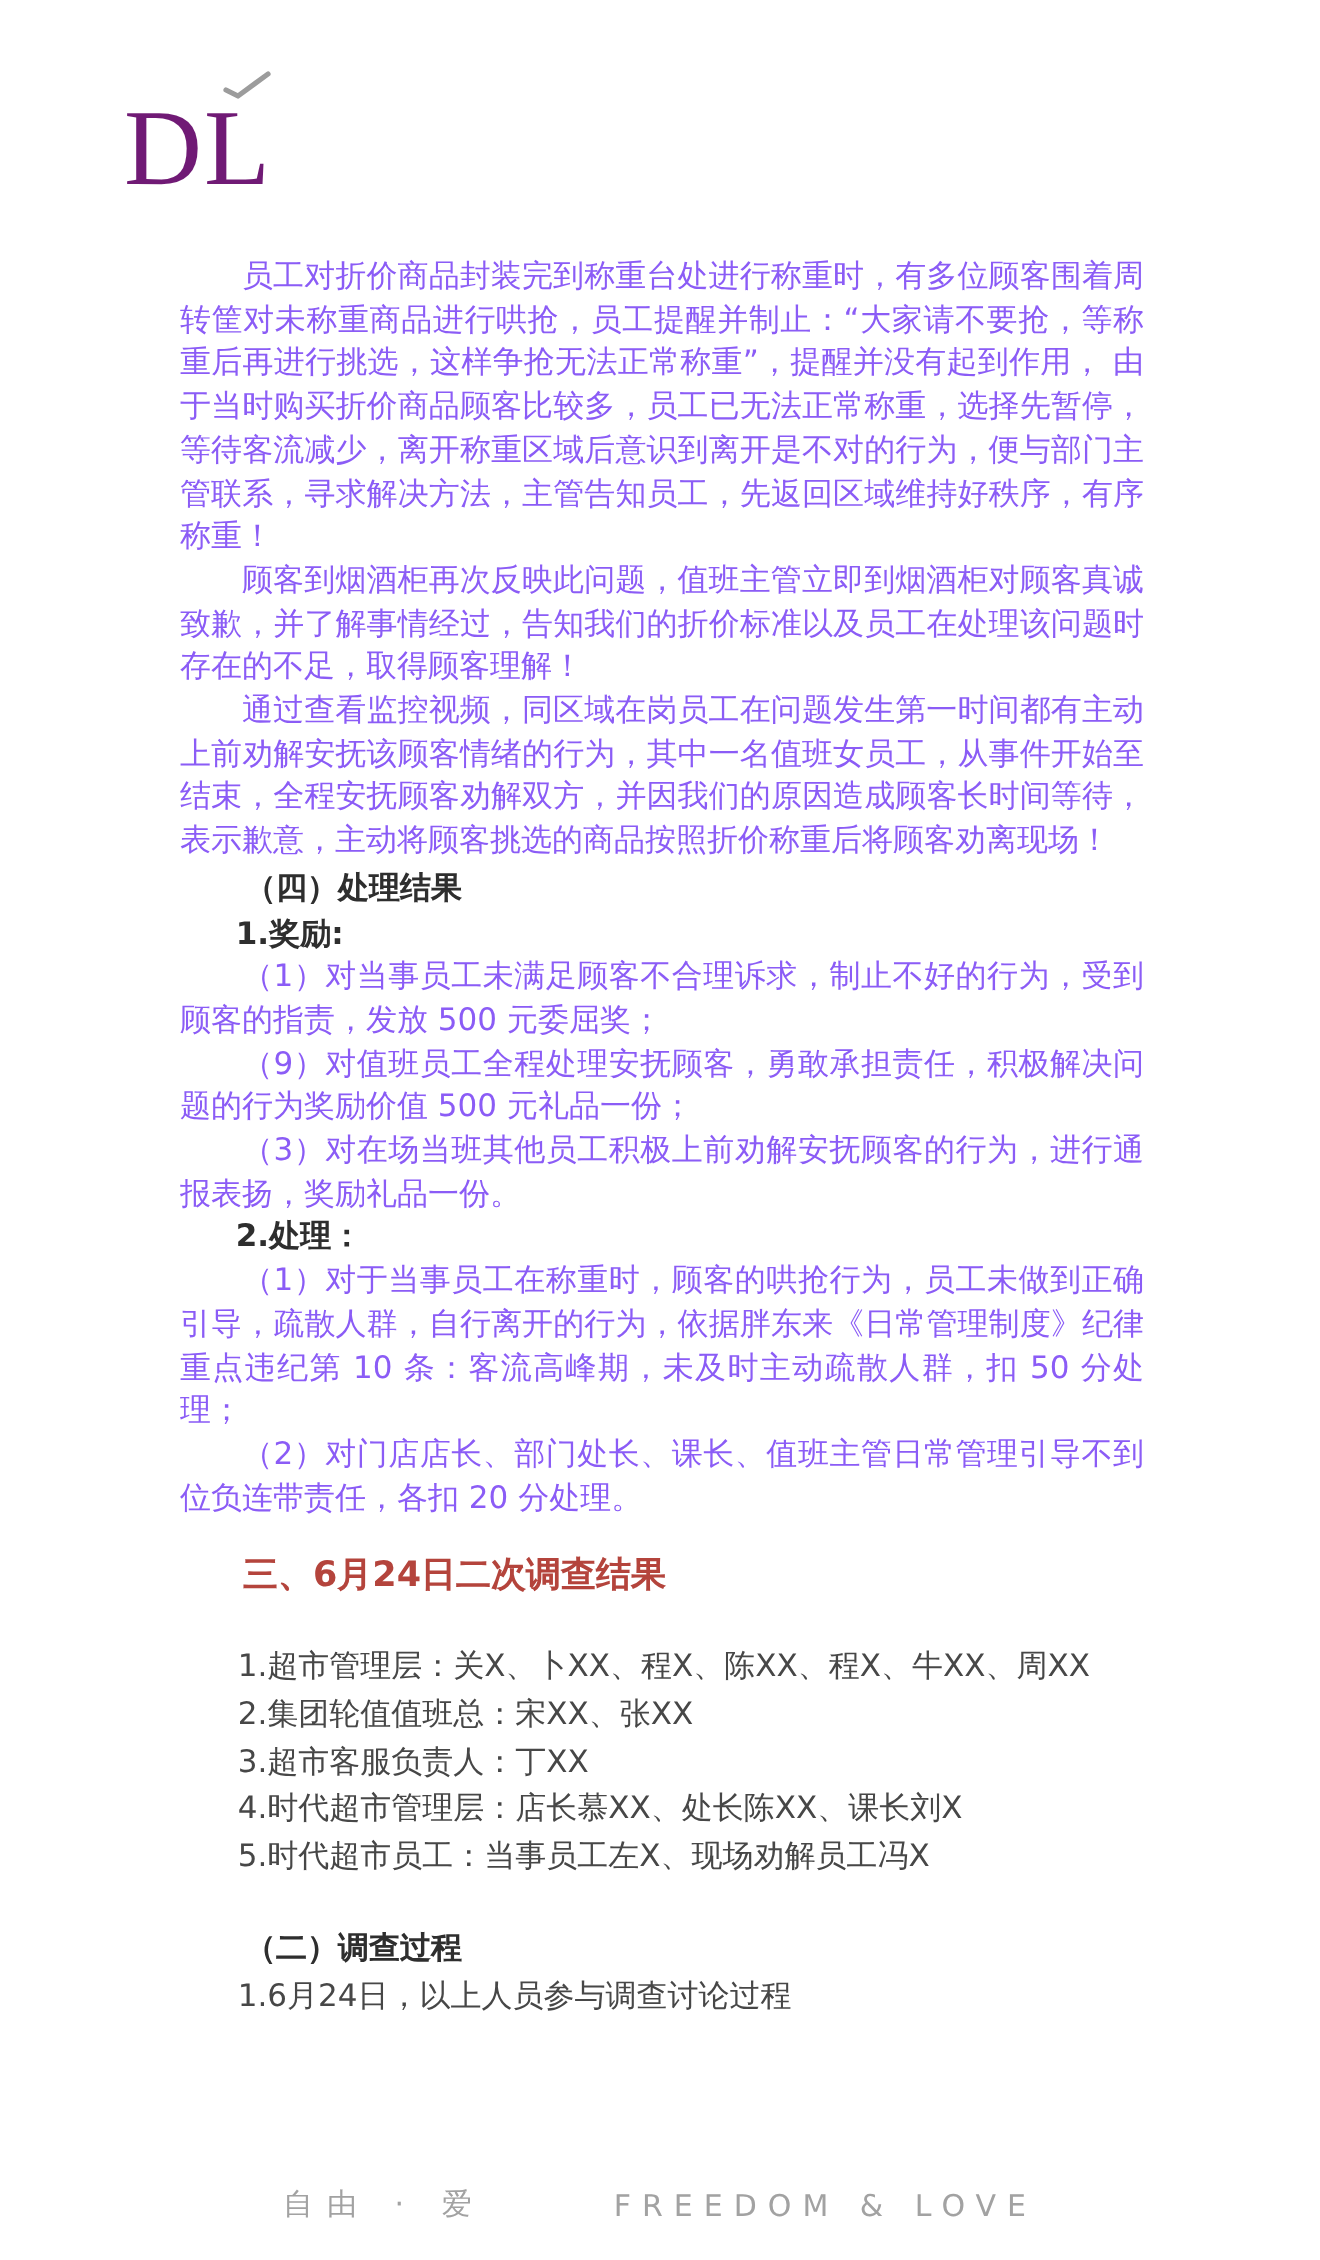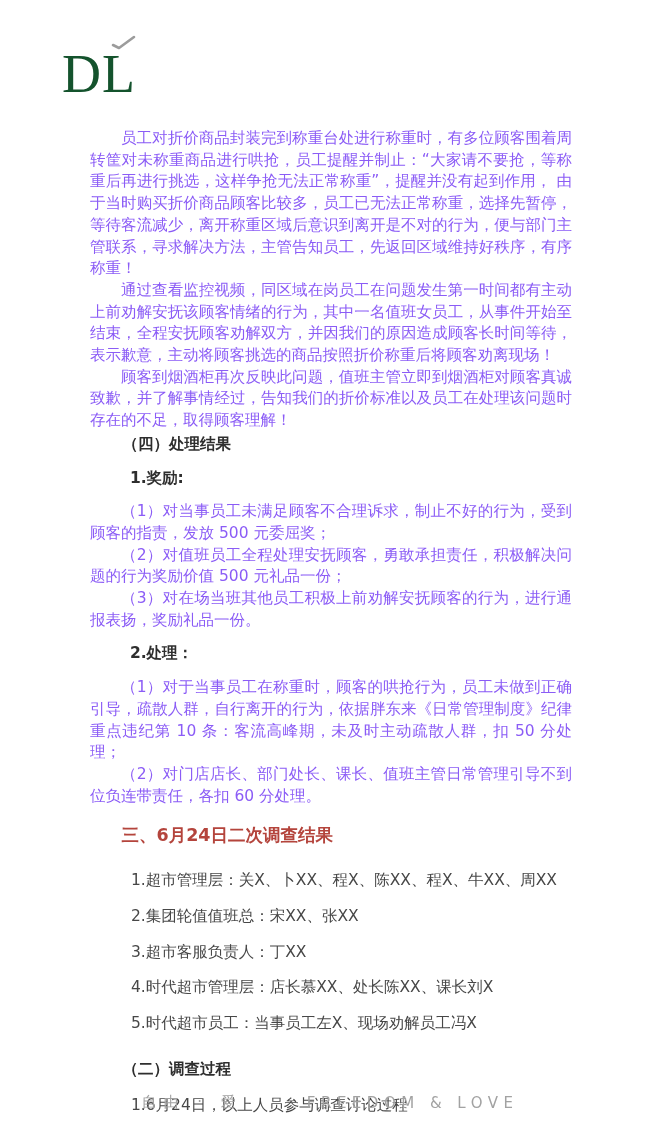--- a/index.html
+++ b/index.html
@@ -4,43 +4,43 @@
 <style>
   html,body{margin:0;padding:0;}
   body{
     width:660px;height:1130px;background:#ffffff;position:relative;
     font-family:"DejaVu Sans","Liberation Sans",sans-serif;
     overflow:hidden;
   }
   .logo{
     position:absolute;left:62px;top:44px;
     font-family:"Liberation Serif","DejaVu Serif",serif;
-    font-size:54px;line-height:60px;color:#14532d;
+    font-size:54px;line-height:60px;color:#701a75;
     letter-spacing:1px;
   }
   .logo .l-wrap{position:relative;display:inline-block;}
   .logo svg.check{position:absolute;top:-9px;left:9px;}
   .content{
     position:absolute;top:128px;left:90px;width:482px;
   }
   .para{
     font-size:15.5px;line-height:21.7px;color:#8b5cf6;
     text-align:justify;margin:0;text-indent:2em;
   }
   .h-bold{
     font-size:15.5px;line-height:21.7px;color:#2e2e2e;font-weight:bold;
     margin:2px 0 1px;text-indent:2.1em;
   }
   .num-label{
     font-size:15.5px;line-height:21.7px;color:#2e2e2e;font-weight:bold;
-    margin:12px;text-indent:1.8em;
+    margin:0;text-indent:1.8em;
   }
   .list-line{
     font-size:15.5px;line-height:22.6px;color:#474747;
-    margin:13px;text-indent:1.8em;text-align:justify;
+    margin:1px;text-indent:1.8em;text-align:justify;
   }
   .red-heading{
     font-size:17.5px;line-height:22px;color:#b4443c;font-weight:bold;
     margin:17px 0 23px;text-indent:1.8em;
   }
   .footer{
     position:absolute;left:0;bottom:18px;width:660px;
     display:flex;justify-content:center;align-items:center;gap:64px;
     color:#a2a2a2;font-size:15px;
   }
@@ -51,31 +51,31 @@
 <body>
 
 <div class="logo">
   <span>D</span><span class="l-wrap"><svg class="check" width="26" height="16" viewBox="0 0 26 16">
         <polyline points="2,10 8,13 23,2" fill="none" stroke="#9c9c9c" stroke-width="2.6" stroke-linecap="round" stroke-linejoin="round"></polyline>
       </svg><span>L</span></span>
 </div>
 
 <div class="content">
   <p class="para">员工对折价商品封装完到称重台处进行称重时，有多位顾客围着周转筐对未称重商品进行哄抢，员工提醒并制止：“大家请不要抢，等称重后再进行挑选，这样争抢无法正常称重”，提醒并没有起到作用， 由于当时购买折价商品顾客比较多，员工已无法正常称重，选择先暂停，等待客流减少，离开称重区域后意识到离开是不对的行为，便与部门主管联系，寻求解决方法，主管告知员工，先返回区域维持好秩序，有序称重！</p>
+  <p class="para">顾客到烟酒柜再次反映此问题，值班主管立即到烟酒柜对顾客真诚致歉，并了解事情经过，告知我们的折价标准以及员工在处理该问题时存在的不足，取得顾客理解！</p>
   <p class="para">通过查看监控视频，同区域在岗员工在问题发生第一时间都有主动上前劝解安抚该顾客情绪的行为，其中一名值班女员工，从事件开始至结束，全程安抚顾客劝解双方，并因我们的原因造成顾客长时间等待，表示歉意，主动将顾客挑选的商品按照折价称重后将顾客劝离现场！</p>
-  <p class="para">顾客到烟酒柜再次反映此问题，值班主管立即到烟酒柜对顾客真诚致歉，并了解事情经过，告知我们的折价标准以及员工在处理该问题时存在的不足，取得顾客理解！</p>
 
   <p class="h-bold">（四）处理结果</p>
   <p class="num-label">1.奖励:</p>
   <p class="para">（1）对当事员工未满足顾客不合理诉求，制止不好的行为，受到顾客的指责，发放 500 元委屈奖；</p>
-  <p class="para">（2）对值班员工全程处理安抚顾客，勇敢承担责任，积极解决问题的行为奖励价值 500 元礼品一份；</p>
+  <p class="para">（9）对值班员工全程处理安抚顾客，勇敢承担责任，积极解决问题的行为奖励价值 500 元礼品一份；</p>
   <p class="para">（3）对在场当班其他员工积极上前劝解安抚顾客的行为，进行通报表扬，奖励礼品一份。</p>
   <p class="num-label">2.处理：</p>
   <p class="para">（1）对于当事员工在称重时，顾客的哄抢行为，员工未做到正确引导，疏散人群，自行离开的行为，依据胖东来《日常管理制度》纪律重点违纪第 10 条：客流高峰期，未及时主动疏散人群，扣 50 分处理；</p>
-  <p class="para">（2）对门店店长、部门处长、课长、值班主管日常管理引导不到位负连带责任，各扣 60 分处理。</p>
+  <p class="para">（2）对门店店长、部门处长、课长、值班主管日常管理引导不到位负连带责任，各扣 20 分处理。</p>
 
   <p class="red-heading">三、6月24日二次调查结果</p>
 
   <p class="list-line">1.超市管理层：关X、卜XX、程X、陈XX、程X、牛XX、周XX</p>
   <p class="list-line">2.集团轮值值班总：宋XX、张XX</p>
   <p class="list-line">3.超市客服负责人：丁XX</p>
   <p class="list-line">4.时代超市管理层：店长慕XX、处长陈XX、课长刘X</p>
   <p class="list-line">5.时代超市员工：当事员工左X、现场劝解员工冯X</p>
 
   <p class="h-bold" style="margin-top:25px;">（二）调查过程</p>

